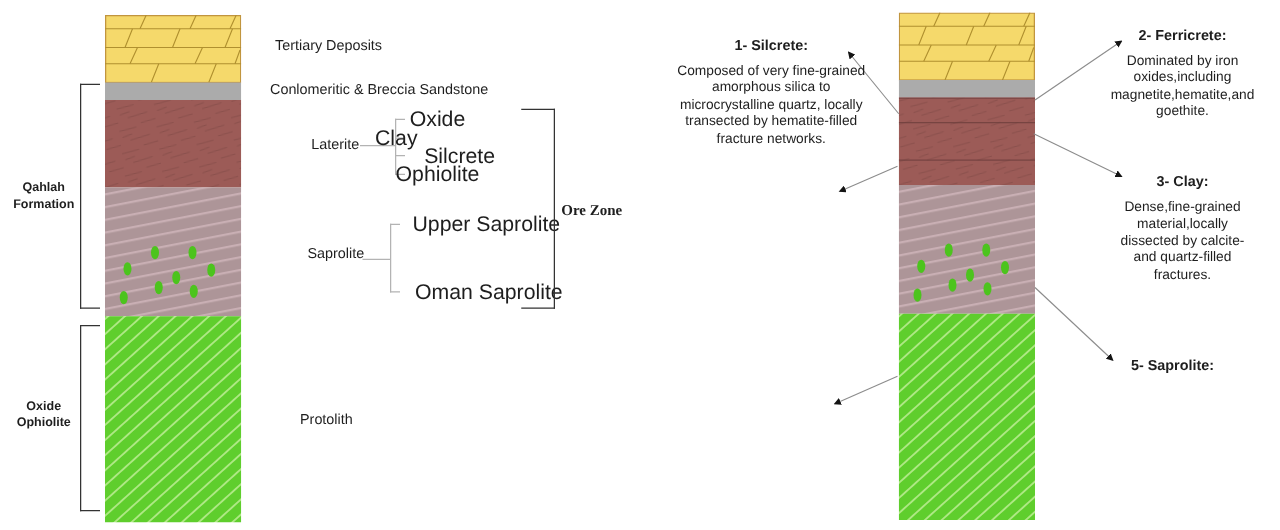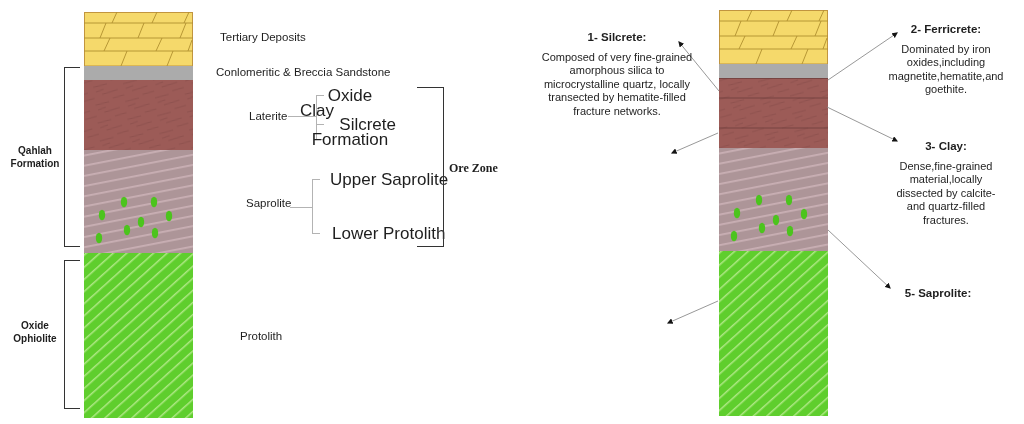--- a/index.html
+++ b/index.html
@@ -77,28 +77,28 @@
 
   <div class="tline" style="left:288px;top:116px;width:28px;height:1px"></div>
   <div class="tline" style="left:316px;top:95px;width:1px;height:45px"></div>
   <div class="tline" style="left:316px;top:95px;width:8px;height:1px"></div>
   <div class="tline" style="left:316px;top:110px;width:8px;height:1px"></div>
   <div class="tline" style="left:316px;top:124px;width:8px;height:1px"></div>
   <div class="tline" style="left:316px;top:139px;width:8px;height:1px"></div>
   <div class="unit" style="left:300px;top:89px;width:100px;text-align:center">Oxide</div>
   <div class="unit" style="left:300px;top:104px;width:100px;text-align:left">Clay</div>
   <div class="unit" style="left:296px;top:118px;width:100px;text-align:right">Silcrete</div>
-  <div class="unit" style="left:300px;top:133px;width:100px;text-align:center">Formation</div>
+  <div class="unit" style="left:300px;top:133px;width:100px;text-align:center">Ophiolite</div>
 
   <div class="tline" style="left:290px;top:207px;width:22px;height:1px"></div>
   <div class="tline" style="left:312px;top:179px;width:1px;height:55px"></div>
   <div class="tline" style="left:312px;top:179px;width:8px;height:1px"></div>
   <div class="tline" style="left:312px;top:233px;width:8px;height:1px"></div>
   <div class="unit" style="left:330px;top:173px">Upper Saprolite</div>
-  <div class="unit" style="left:332px;top:227px">Lower Protolith</div>
+  <div class="unit" style="left:332px;top:227px">Oman Saprolite</div>
 
   <div class="bracket open-left" style="left:417px;top:87px;width:26px;height:158px"></div>
   <div class="lbl b" style="left:449px;top:162px;font-size:12px">Ore Zone</div>
 
   <svg class="col" style="left:719px;top:10px" width="109" height="406" viewBox="0 0 109 406">
     <rect x="0.5" y="0.5" width="108" height="53.5" fill="#F5D96B" stroke="#C1953F"></rect>
     <path d="M0,11 H109 M0,26 H109 M0,39 H109" stroke="#B0902F" stroke-width="0.9"></path>
     <path d="M28,11 L33,0 M68,11 L73,0 M100,11 L105,0 M16,26 L22,11 M54,26 L60,11 M96,26 L102,11 M20,39 L26,26 M72,39 L78,26 M104,39 L108,28 M37,54 L43,39 M83,54 L89,39" stroke="#B0902F" stroke-width="0.9" fill="none"></path>
     <rect x="0" y="54" width="109" height="14" fill="#ABABAB"></rect>
     <rect x="0" y="68" width="109" height="70" fill="url(#maroonTex)"></rect>

